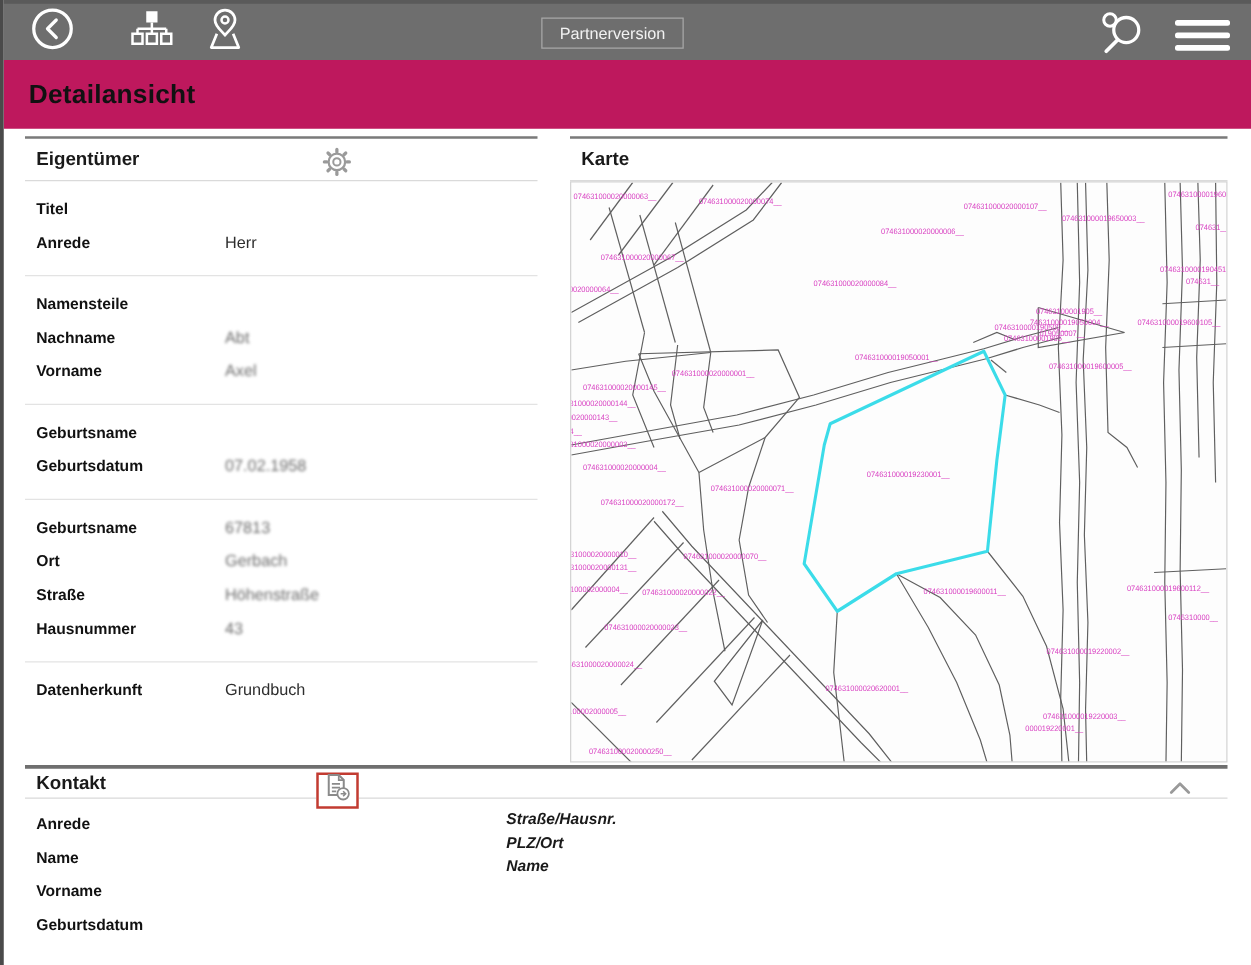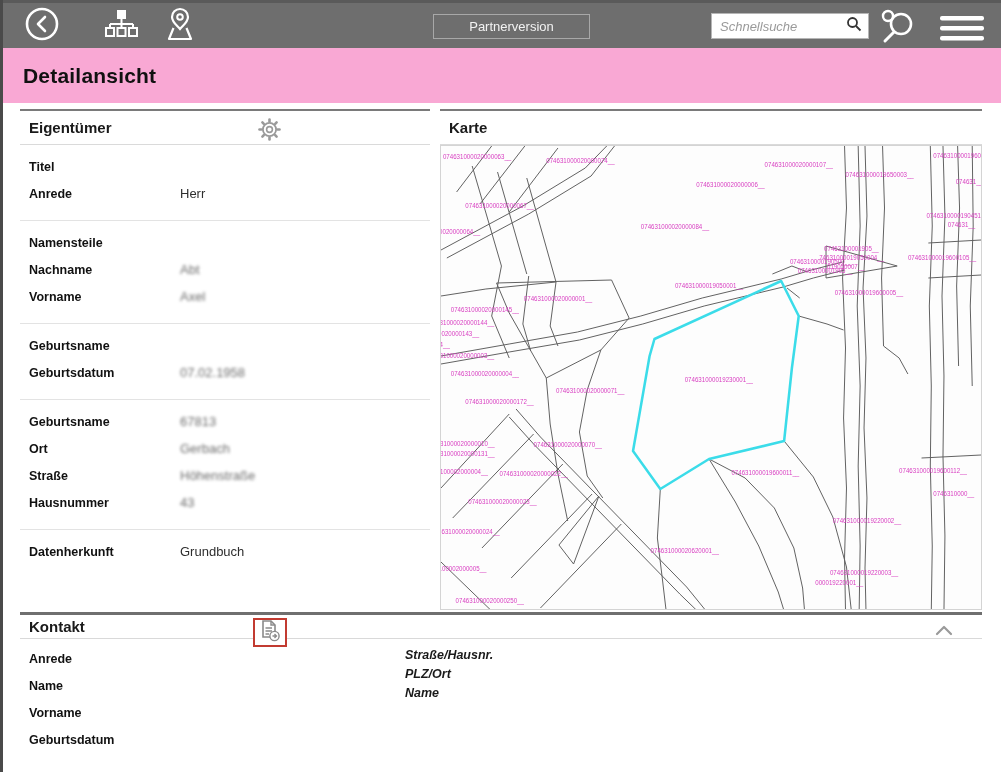--- a/index.html
+++ b/index.html
@@ -7,38 +7,38 @@
     font-family:"Liberation Sans", sans-serif; color:#1a1a1a; }
   body { border-left:3px solid #4a4a4a; position:relative; }
 
   
   .topbar { height:48px; background:#6e6e6e; border-top:3px solid #5a5a5a;
     display:flex; align-items:center; position:relative; }
   .topbar .icon-btn { display:flex; align-items:center; justify-content:center; cursor:pointer; }
   .back-btn { margin-left:21px; }
   .hier-btn { margin-left:42px; }
   .pin-btn  { margin-left:22px; }
-  .partner-btn { position:absolute; left:430px; top:11px; width:157px; height:25px;
+  .partner-btn { position:absolute; left:430px; top:11px; width:114px; height:25px;
     background:transparent; border:1px solid #a8a8a8; color:#f2f2f2; font-size:13px;
     display:flex; align-items:center; justify-content:center; cursor:pointer; }
   .search-wrap { position:absolute; left:708px; top:10px; width:158px; height:26px;
     background:#ffffff; border:1px solid #b5b5b5; display:flex; align-items:center; }
   .search-wrap input { flex:1; border:none; outline:none; background:transparent;
     font-style:italic; font-size:13px; color:#666; padding:0 4px 0 8px; min-width:0;
     font-family:"Liberation Sans", sans-serif; }
   .search-wrap input::placeholder { color:#9a9a9a; font-style:italic; }
   .search-wrap .mini-mag { margin-right:6px; }
   .adv-search { position:absolute; left:873px; top:4px; }
   .burger { position:absolute; left:934px; top:9px; cursor:pointer; }
 
   
-  .title-band { background:#f9a8d4; padding:16px 16px 15px 20px; }
+  .title-band { background:#be185d; padding:16px 16px 15px 20px; }
   .title-band h1 { font-size:21px; font-weight:bold; color:#111; letter-spacing:.2px; }
   .content { padding:0 19px 0 17px; }
-  .grid { display:grid; grid-template-columns:410px 1fr; column-gap:10px; margin-top:6px; }
+  .grid { display:grid; grid-template-columns:410px 1fr; column-gap:26px; margin-top:6px; }
 
   .panel-head { border-top:2px solid #7a7a7a; height:36px; display:flex;
     align-items:center; position:relative; border-bottom:1px solid #dadada; }
   .panel-head .ptitle { font-size:15px; font-weight:bold; padding-left:9px; }
   .gear-wrap { position:absolute; left:236px; top:5px; cursor:pointer; }
 
   .fgroup { padding:8px 0 13px 0; border-bottom:1px solid #e3e3e3; }
   .fgroup.last { border-bottom:none; }
   .frow { display:flex; height:27px; align-items:center; }
   .frow .flabel { width:160px; padding-left:9px; font-weight:bold; font-size:12.5px; color:#111; }
@@ -91,29 +91,20 @@
       <svg width="36" height="36" viewBox="0 0 36 36">
         <path d="M18 3 a8 8 0 0 1 8 8 c0 5 -4.5 8 -8 12 c-3.5 -4 -8 -7 -8 -12 a8 8 0 0 1 8 -8 z" fill="none" stroke="#fff" stroke-width="2.2"></path>
         <circle cx="18" cy="11" r="2.8" fill="none" stroke="#fff" stroke-width="2"></circle>
         <path d="M11.5 22 L7 33 H29 L24.5 22" fill="none" stroke="#fff" stroke-width="2.2" stroke-linejoin="round"></path>
       </svg>
     </span>
   </div>
 
   <button class="partner-btn">Partnerversion</button>
 
-  <div class="search-wrap">
-    <input type="text" placeholder="Schnellsuche" style="">
-    <span class="mini-mag">
-      <svg width="16" height="16" viewBox="0 0 16 16">
-        <circle cx="6.5" cy="6.5" r="4.5" fill="none" stroke="#333" stroke-width="1.8"></circle>
-        <path d="M10 10 L14.5 14.5" stroke="#333" stroke-width="1.8"></path>
-      </svg>
-    </span>
-  </div>
 
   <div class="icon-btn adv-search">
     <span>
       <svg width="44" height="40" viewBox="0 0 44 40">
         <circle cx="25" cy="17" r="10" fill="none" stroke="#fff" stroke-width="2.6"></circle>
         <circle cx="12" cy="9" r="5" fill="none" stroke="#fff" stroke-width="2.4"></circle>
         <path d="M18 25 L9 34" stroke="#fff" stroke-width="3" stroke-linecap="round"></path>
       </svg>
     </span>
   </div>

